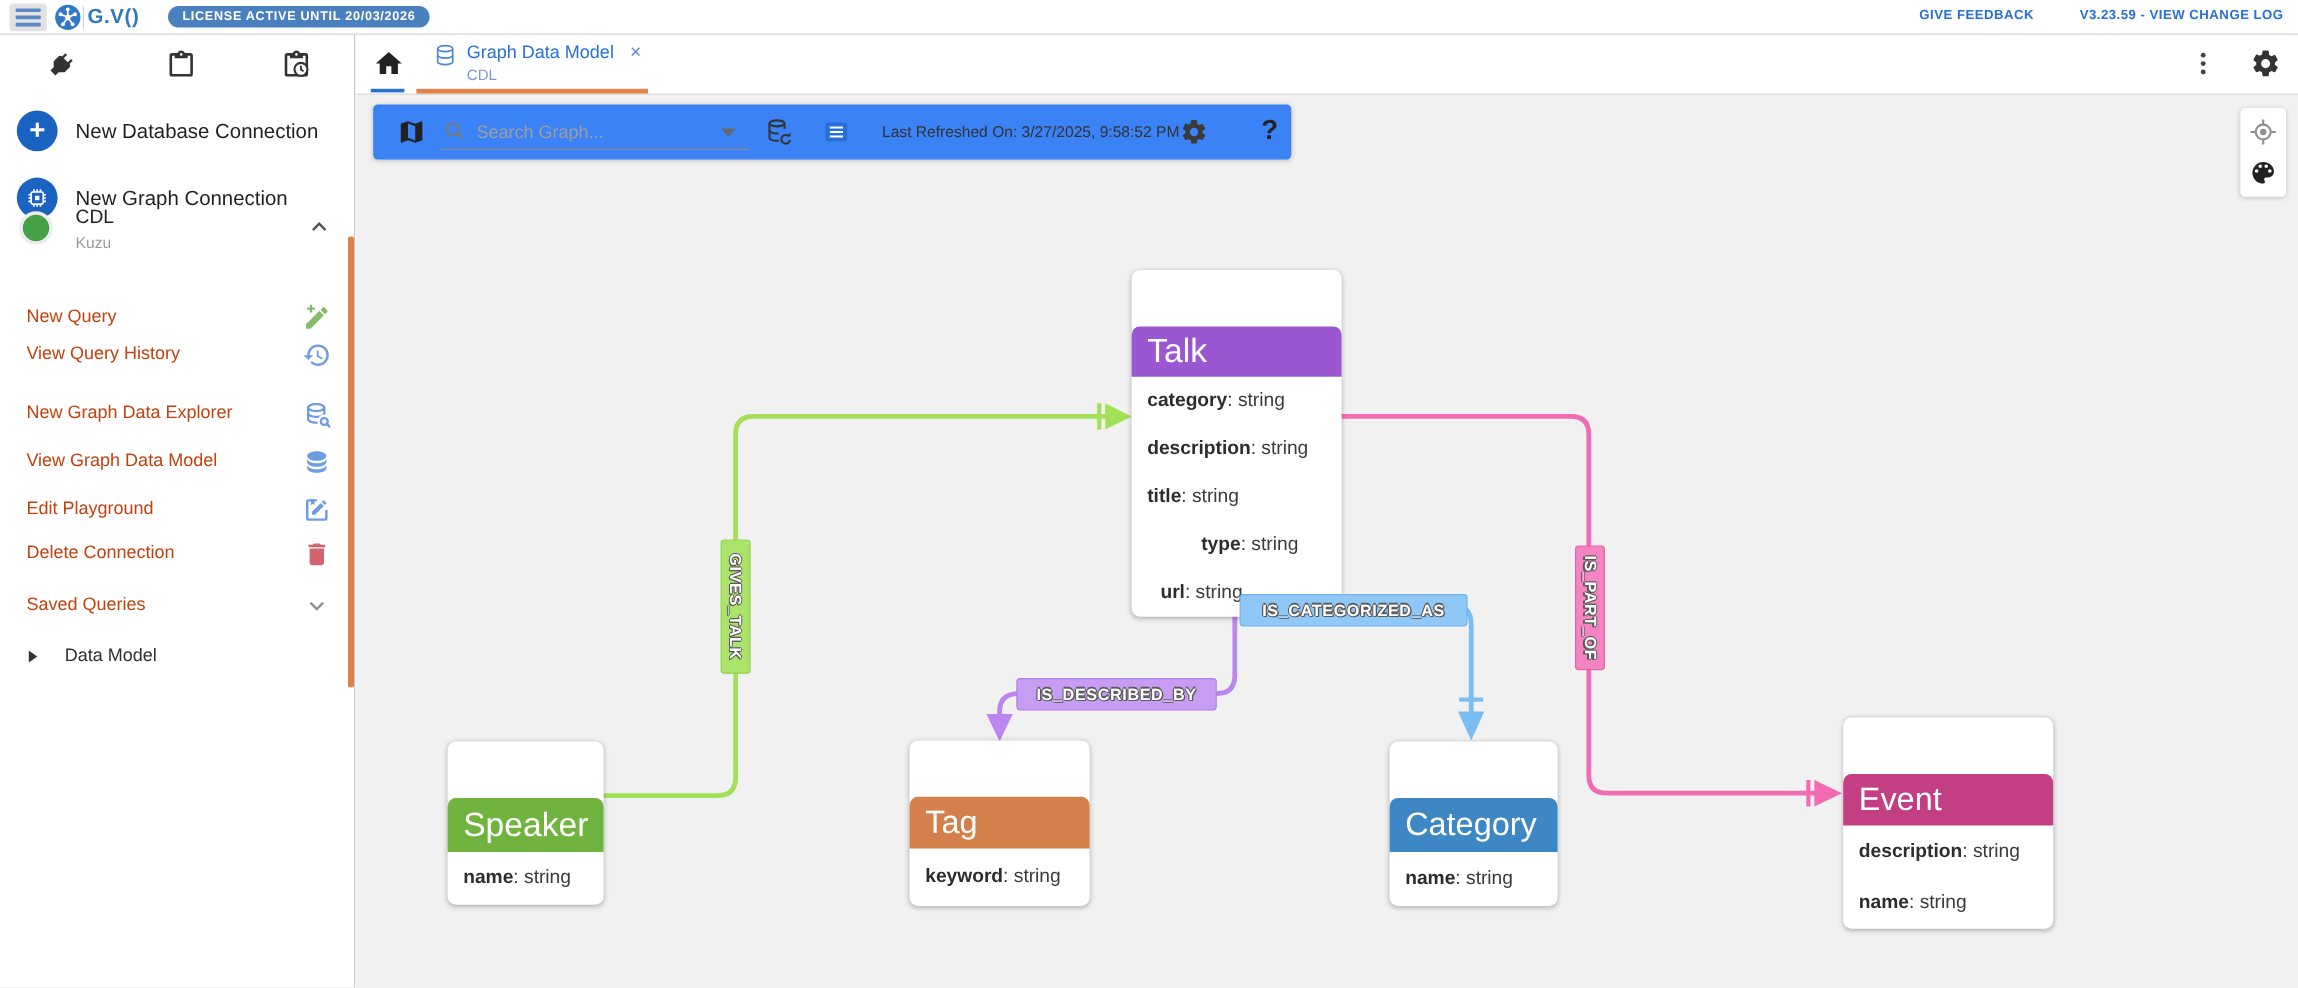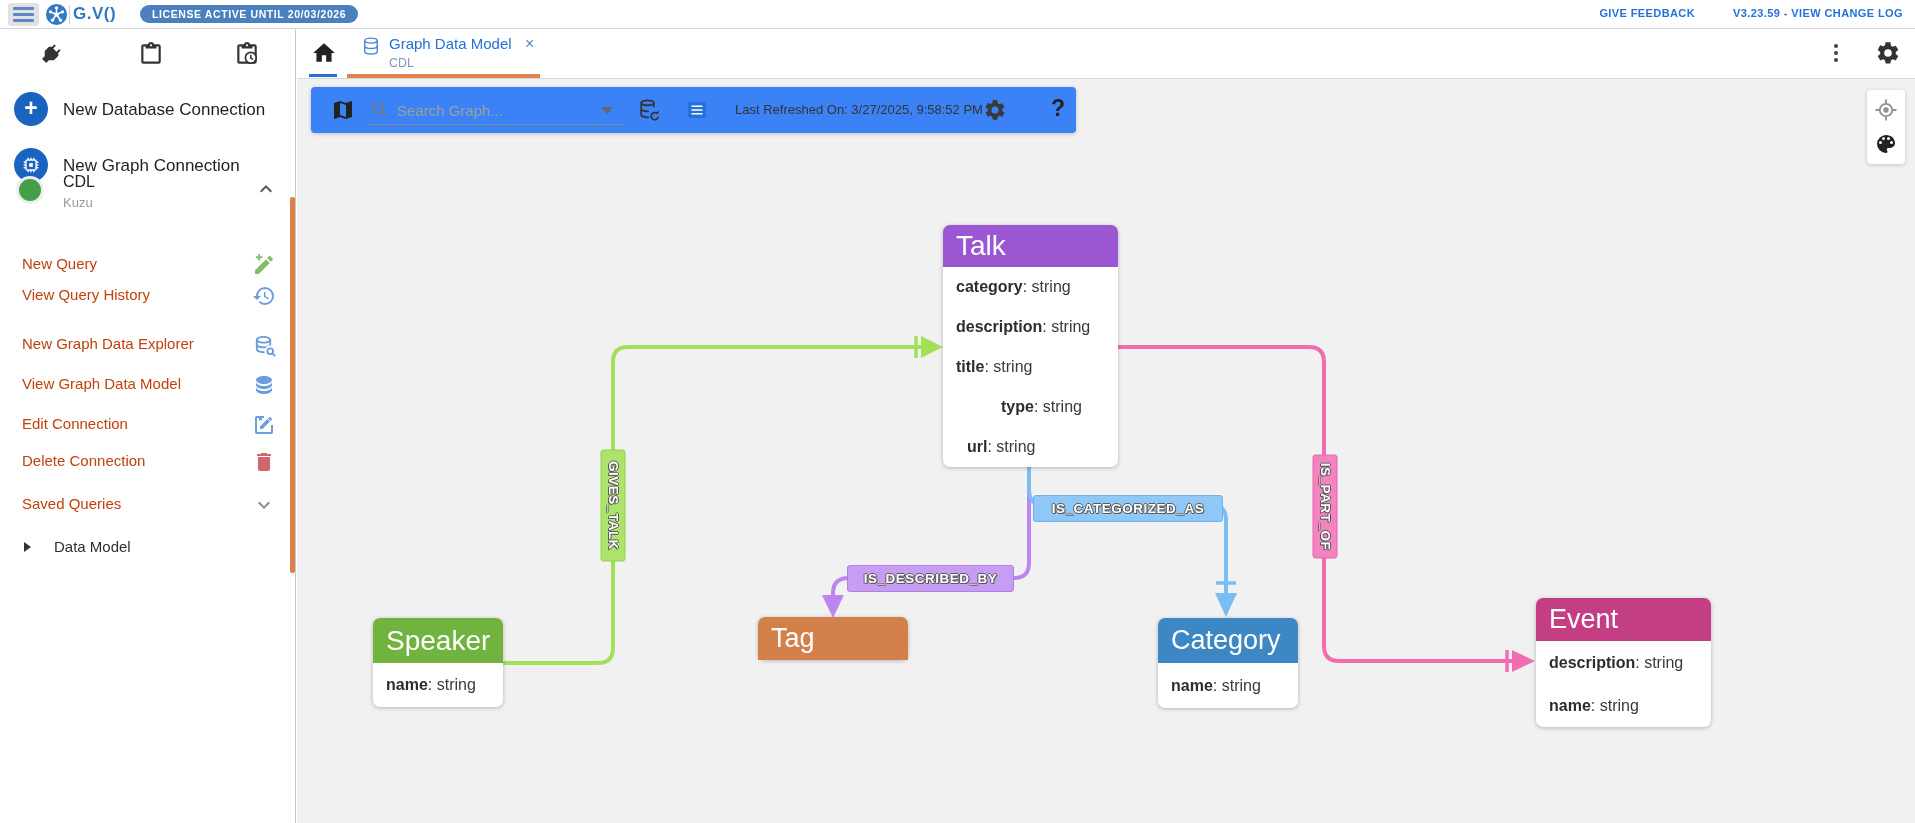--- a/index.html
+++ b/index.html
@@ -81,21 +81,21 @@
   .refresh-text { position:absolute; left:424px; top:15px; font-size:13px; color:#333; white-space:nowrap; }
   .help-q { position:absolute; left:740px; top:8px; font-size:23px; font-weight:bold; color:#222; cursor:pointer; }
   
   .mini-panel { position:absolute; right:10px; top:11px; width:38px; height:74px; background:#fff;
     border-radius:4px; box-shadow:0 1px 4px rgba(0,0,0,0.2); z-index:10; }
   .mini-panel .picon { position:absolute; left:7px; width:24px; height:24px; cursor:pointer; }
   
   .gnode { position:absolute; border-radius:7px; box-shadow:0 1px 4px rgba(0,0,0,0.25);
     background:#fff; z-index:3; cursor:grab; }
   .gnode .ghead { border-radius:7px 7px 0 0; color:#fff; font-size:27px; padding-left:13px;
-    display:flex; align-items:center; }
+    display:flex; align-items:center;margin-top:47px; }
   .gnode .grow { padding:0 13px; font-size:16px; color:#3a3a3a; white-space:nowrap; }
   .gnode .grow b { font-weight:bold; color:#2d2d2d; }
   
   .elabel { position:absolute; z-index:4; display:flex; align-items:center; justify-content:center;
     font-size:13.5px; font-weight:bold; color:#fff; letter-spacing:0.5px; white-space:nowrap;
     border-radius:3px; cursor:pointer;
     text-shadow:-1px 0 0 #5a5a5a, 1px 0 0 #5a5a5a, 0 -1px 0 #5a5a5a, 0 1px 0 #5a5a5a, 1px 1px 0 #5a5a5a; }
 </style>
 </head>
 <body>
@@ -205,21 +205,21 @@
               <path d="M12,3C7.58,3 4,4.79 4,7V17C4,19.21 7.59,21 12,21C12.46,21 12.9,21 13.33,20.94C13.12,20.33 13,19.68 13,19L13,18.97C12.67,19 12.34,19 12,19C8.13,19 6,17.5 6,17V14.77C7.61,15.55 9.72,16 12,16C12.65,16 13.27,15.96 13.88,15.89C14.93,14.16 16.83,13 19,13C19.34,13 19.67,13 20,13.08V7C20,4.79 16.42,3 12,3M12,5C15.87,5 18,6.5 18,7C18,7.5 15.87,9 12,9C8.13,9 6,7.5 6,7C6,6.5 8.13,5 12,5M6,9.77C7.61,10.55 9.72,11 12,11C14.28,11 16.39,10.55 18,9.77V12C18,12.5 15.87,14 12,14C8.13,14 6,12.5 6,12V9.77M19,15A4,4 0 0,0 15,19A4,4 0 0,0 19,23C19.74,23 20.43,22.78 21,22.42L23.29,24.71L24.71,23.29L22.42,21C22.78,20.43 23,19.74 23,19A4,4 0 0,0 19,15M19,17A2,2 0 0,1 21,19A2,2 0 0,1 19,21A2,2 0 0,1 17,19A2,2 0 0,1 19,17Z"></path>
             </svg></div>
         </div>
         <div class="menu-item" style="top: 336px;">
           <div class="mlabel">View Graph Data Model</div>
           <div class="micon"><svg viewBox="0 0 24 24" width="24" height="24" fill="#6d9ce0">
               <path d="M12,3C7.58,3 4,4.79 4,7C4,9.21 7.58,11 12,11C16.42,11 20,9.21 20,7C20,4.79 16.42,3 12,3M4,9V12C4,14.21 7.58,16 12,16C16.42,16 20,14.21 20,12V9C20,11.21 16.42,13 12,13C7.58,13 4,11.21 4,9M4,14V17C4,19.21 7.58,21 12,21C16.42,21 20,19.21 20,17V14C20,16.21 16.42,18 12,18C7.58,18 4,16.21 4,14Z"></path>
             </svg></div>
         </div>
         <div class="menu-item" style="top: 376px;">
-          <div class="mlabel">Edit Connection</div>
+          <div class="mlabel">Edit Playground</div>
           <div class="micon"><svg viewBox="0 0 24 24" width="24" height="24" fill="#6d9ce0">
               <path d="M5,3C3.89,3 3,3.89 3,5V19A2,2 0 0,0 5,21H19A2,2 0 0,0 21,19V12H19V19H5V5H12V3H5M17.78,4C17.61,4 17.43,4.07 17.3,4.2L16.08,5.41L18.58,7.91L19.8,6.7C20.06,6.44 20.06,6 19.8,5.75L18.25,4.2C18.12,4.07 17.95,4 17.78,4M15.37,6.12L8,13.5V16H10.5L17.87,8.62L15.37,6.12Z"></path>
               <path d="M7 3h3v5L8.5 6.8 7 8z"></path>
             </svg></div>
         </div>
         <div class="menu-item" style="top: 413px;">
           <div class="mlabel">Delete Connection</div>
           <div class="micon"><svg viewBox="0 0 24 24" width="24" height="24" fill="#d26470">
               <path d="M19,4H15.5L14.5,3H9.5L8.5,4H5V6H19M6,19A2,2 0 0,0 8,21H16A2,2 0 0,0 18,19V7H6V19Z"></path>
             </svg></div>
@@ -301,20 +301,21 @@
           <div class="grow" style="line-height: 40px; height: 40px;"><b>title</b>: string</div>
           <div class="grow" style="line-height: 40px; height: 40px; margin-left: 45px;"><b>type</b>: string</div>
           <div class="grow" style="line-height: 40px; height: 40px; padding-left: 24px;"><b>url</b>: string</div>
         </div>
         <div class="gnode" style="left: 76px; top: 539px; width: 130px;">
           <div class="ghead" style="height: 45px; background: rgb(112, 180, 63); font-size: 28px;">Speaker</div>
           <div class="grow" style="line-height: 44px; height: 44px;"><b>name</b>: string</div>
         </div>
         <div class="gnode" style="left: 461px; top: 538px; width: 150px;">
           <div class="ghead" style="height: 43px; background: rgb(211, 128, 74); font-size: 27px;">Tag</div>
+          <div class="grow" style="line-height: 48px; height: 48px;"><b>keyword</b>: string</div>
         </div>
         <div class="gnode" style="left: 861px; top: 539px; width: 140px;">
           <div class="ghead" style="height: 45px; background: rgb(61, 135, 197); font-size: 27px;">Category</div>
           <div class="grow" style="line-height: 45px; height: 45px;"><b>name</b>: string</div>
         </div>
         <div class="gnode" style="left: 1239px; top: 519px; width: 175px;">
           <div class="ghead" style="height: 43px; background: rgb(195, 62, 130); font-size: 27px;">Event</div>
           <div class="grow" style="line-height: 43px; height: 43px;"><b>description</b>: string</div>
           <div class="grow" style="line-height: 43px; height: 43px;"><b>name</b>: string</div>
         </div>

